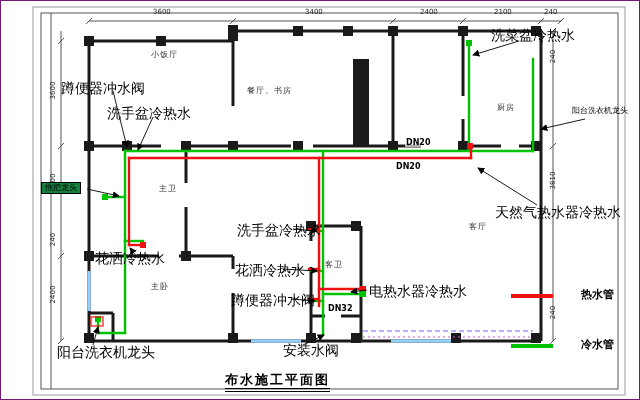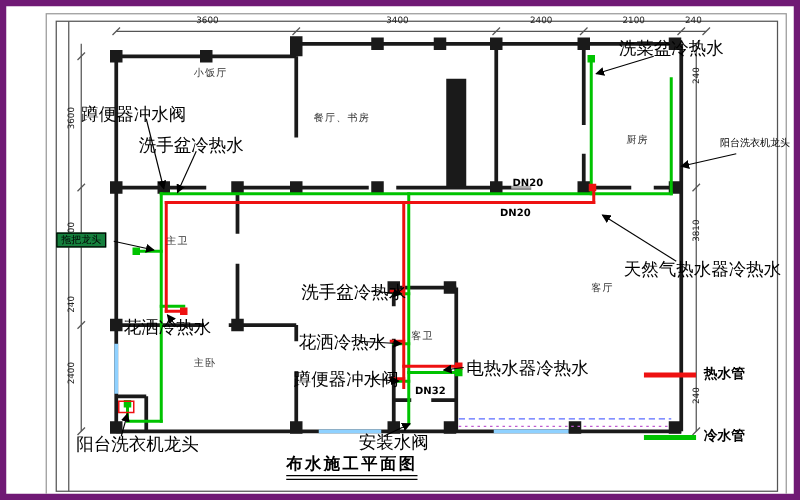--- a/index.html
+++ b/index.html
@@ -1,30 +1,30 @@
 <!DOCTYPE html>
 <html><head>
 <meta charset="utf-8">
 <style>
   html,body{margin:0;padding:0;background:#d9d9d9;}
   .screen{
     position:relative;width:640px;height:400px;background:#ffffff;
-    border:5px solid #701a75;box-sizing:border-box;overflow:hidden;
+    border:1px solid #701a75;box-sizing:border-box;overflow:hidden;
     font-family:"DejaVu Sans","Liberation Sans",sans-serif;
   }
   svg.plan{position:absolute;left:0;top:0;}
   .lbl{position:absolute;white-space:nowrap;line-height:1;color:#000;}
   .callout{font-size:14px;}
   .room{font-size:8px;color:#333;letter-spacing:1px;}
   .dim{font-size:7px;color:#222;}
   .rot{transform:rotate(-90deg);transform-origin:center center;}
   .pipe-lbl{font-size:8px;font-weight:bold;background:rgba(255,255,255,.65);padding:0 1px;}
   .boxed{border:1px solid #000;padding:1px 3px;font-size:8px;background:#15803d;}
-  .legend-label{font-size:11px;font-weight:bold;}
-  .title{font-size:13px;font-weight:bold;letter-spacing:2px;border-bottom:4px double #000;padding-bottom:2px;}
+  .legend-label{font-size:11px;font-weight:bold;margin-left:22px;}
+  .title{font-size:13px;font-weight:bold;letter-spacing:2px;border-bottom:4px double #000;padding-bottom:2px;margin-top:12px;}
   .watermark{font-size:13px;font-weight:bold;color:#b5b5b5;letter-spacing:1px;}
 </style>
 </head>
 <body>
 
 <div class="screen">
 
   <svg class="plan" width="640" height="400" viewBox="0 0 640 400">
     <defs>
       <marker id="ah" markerWidth="8" markerHeight="8" refX="7" refY="4" orient="auto">
@@ -199,21 +199,21 @@
   <div class="lbl dim rot" style="left:44px;top:290px">2400</div>
 
   <div class="lbl dim rot" style="left:546px;top:52px">240</div>
   <div class="lbl dim rot" style="left:544px;top:176px">3810</div>
   <div class="lbl dim rot" style="left:546px;top:308px">240</div>
 
   <div class="lbl room" style="left:150px;top:50px">小饭厅</div>
   <div class="lbl room" style="left:246px;top:86px">餐厅、书房</div>
   <div class="lbl room" style="left:496px;top:103px">厨房</div>
   <div class="lbl room" style="left:468px;top:222px">客厅</div>
-  <div class="lbl room" style="left:128px;top:184px">主卫</div>
+  <div class="lbl room" style="left:158px;top:184px">主卫</div>
   <div class="lbl room" style="left:150px;top:282px">主卧</div>
   <div class="lbl room" style="left:324px;top:260px">客卫</div>
 
   <div class="lbl callout" style="left:490px;top:27px">洗菜盆冷热水</div>
   <div class="lbl callout" style="left:60px;top:80px">蹲便器冲水阀</div>
   <div class="lbl callout" style="left:106px;top:105px">洗手盆冷热水</div>
   <div class="lbl boxed" style="left:40px;top:181px">拖把龙头</div>
   <div class="lbl callout" style="left:94px;top:250px">花洒冷热水</div>
   <div class="lbl callout" style="left:236px;top:222px">洗手盆冷热水</div>
   <div class="lbl callout" style="left:234px;top:262px">花洒冷热水</div>

